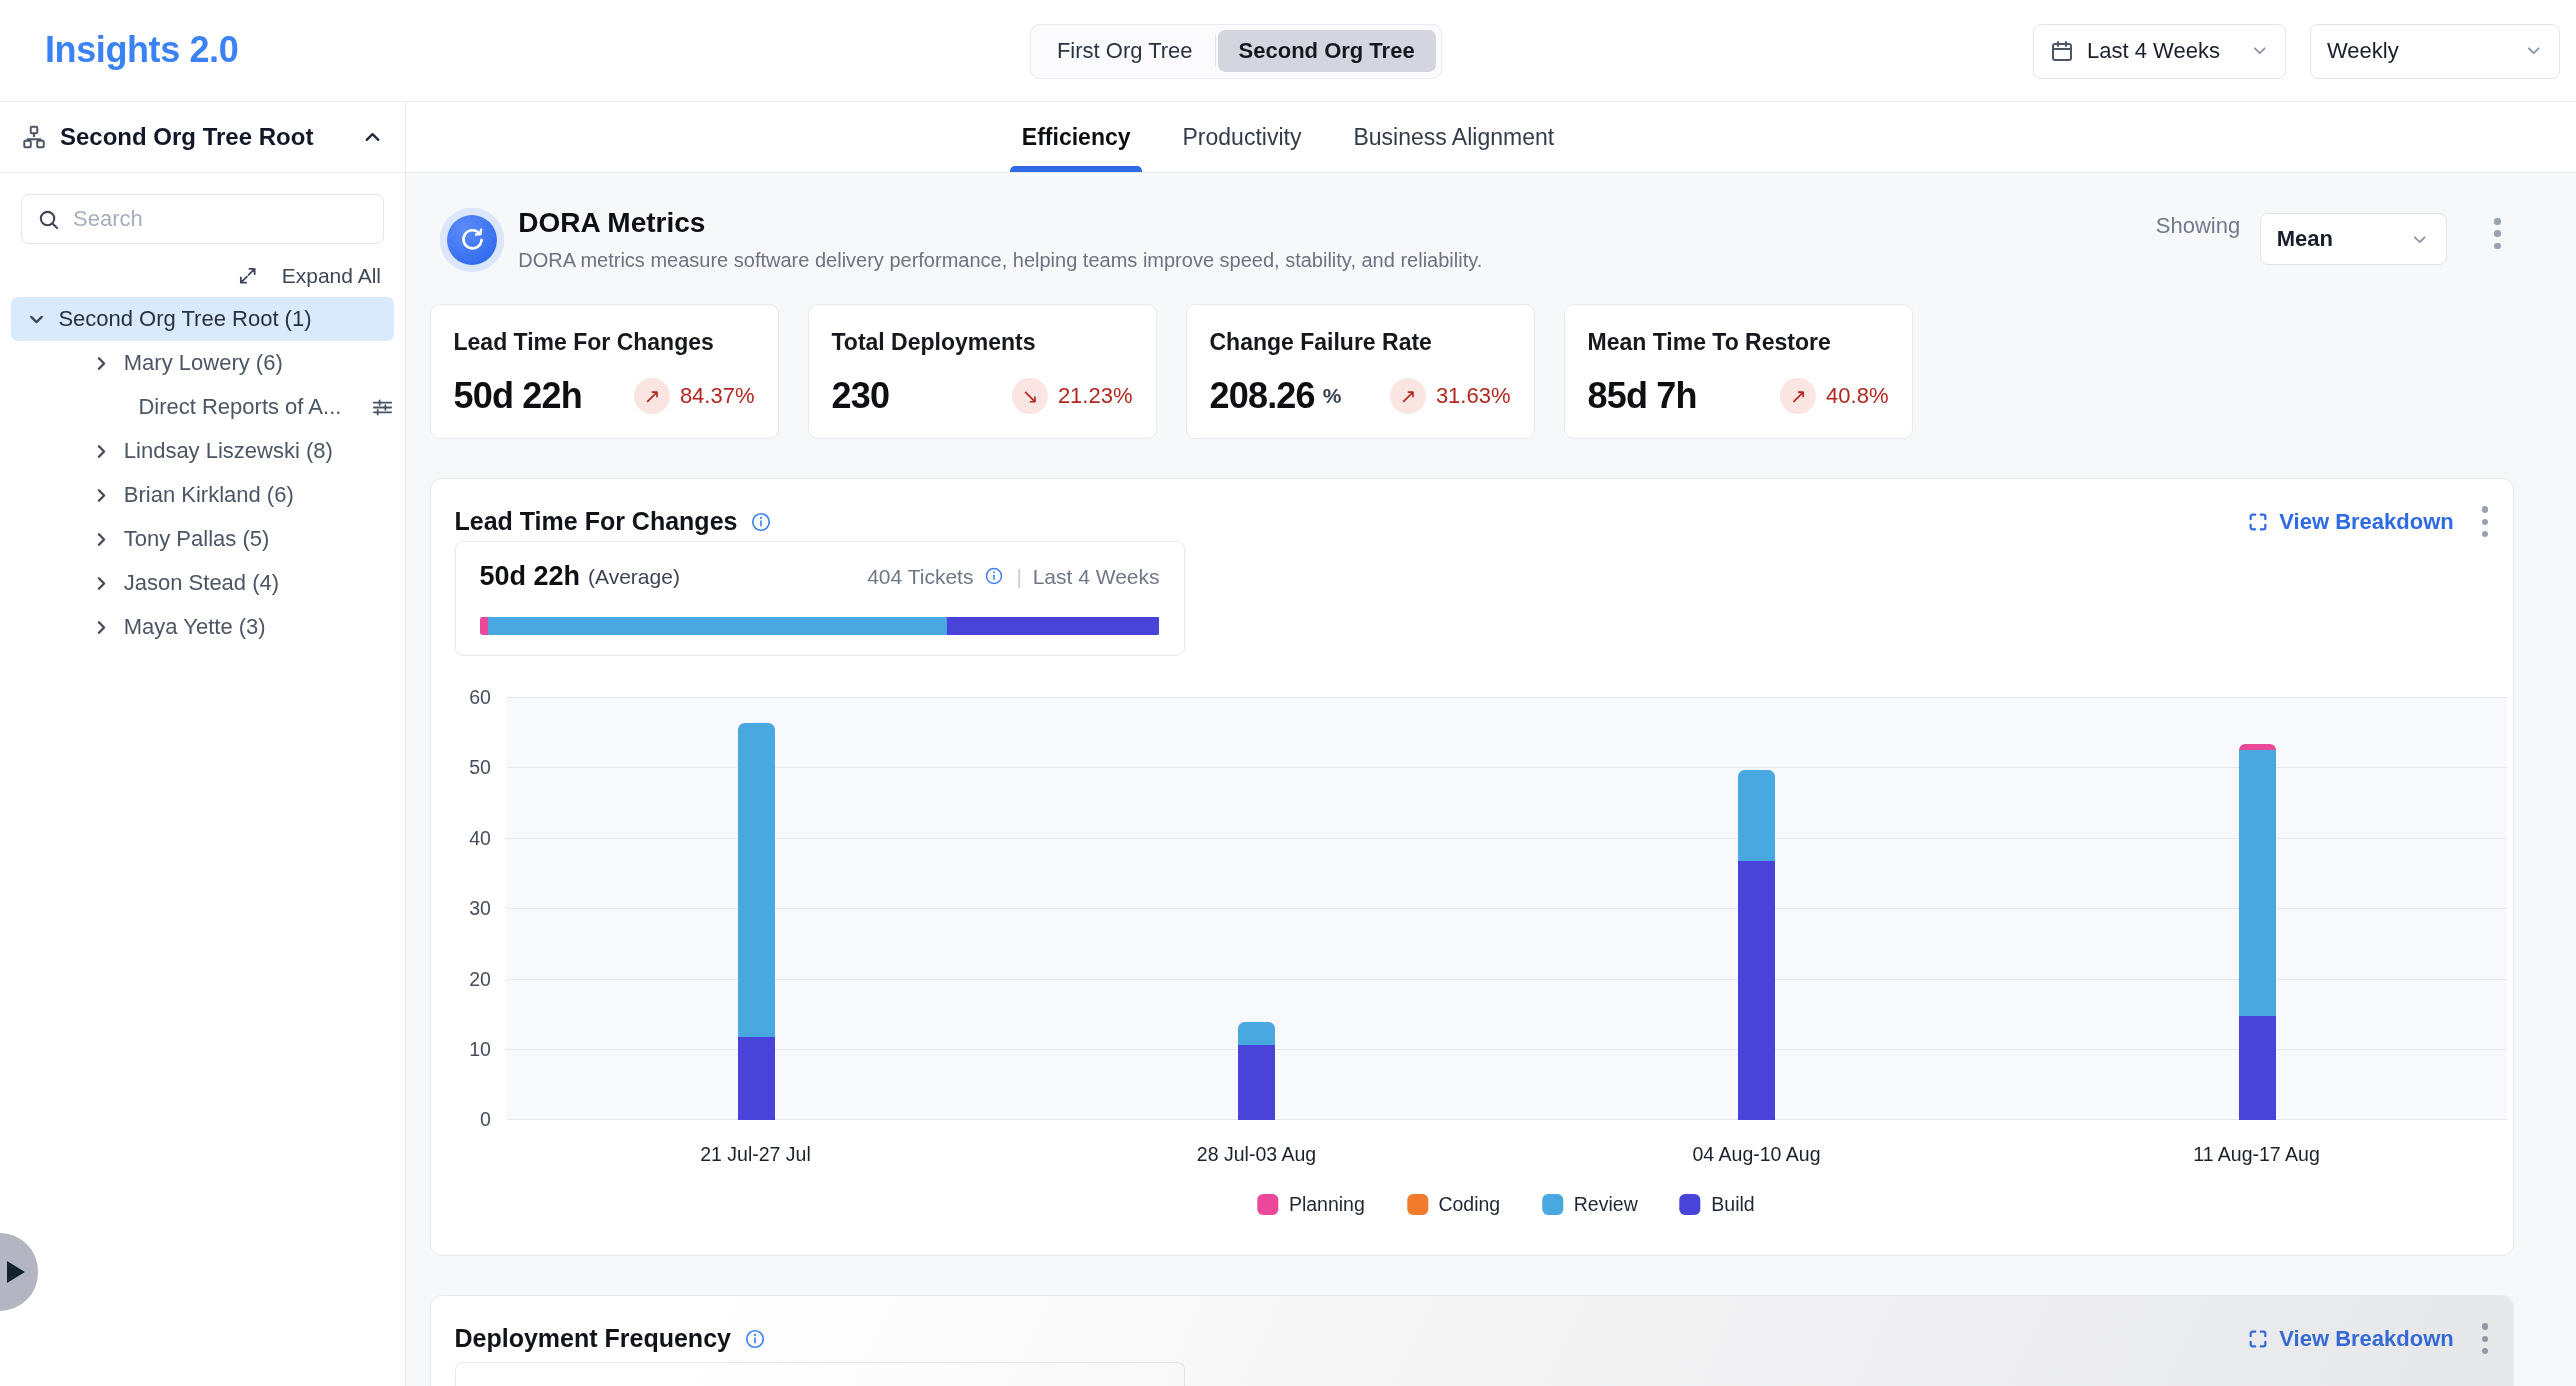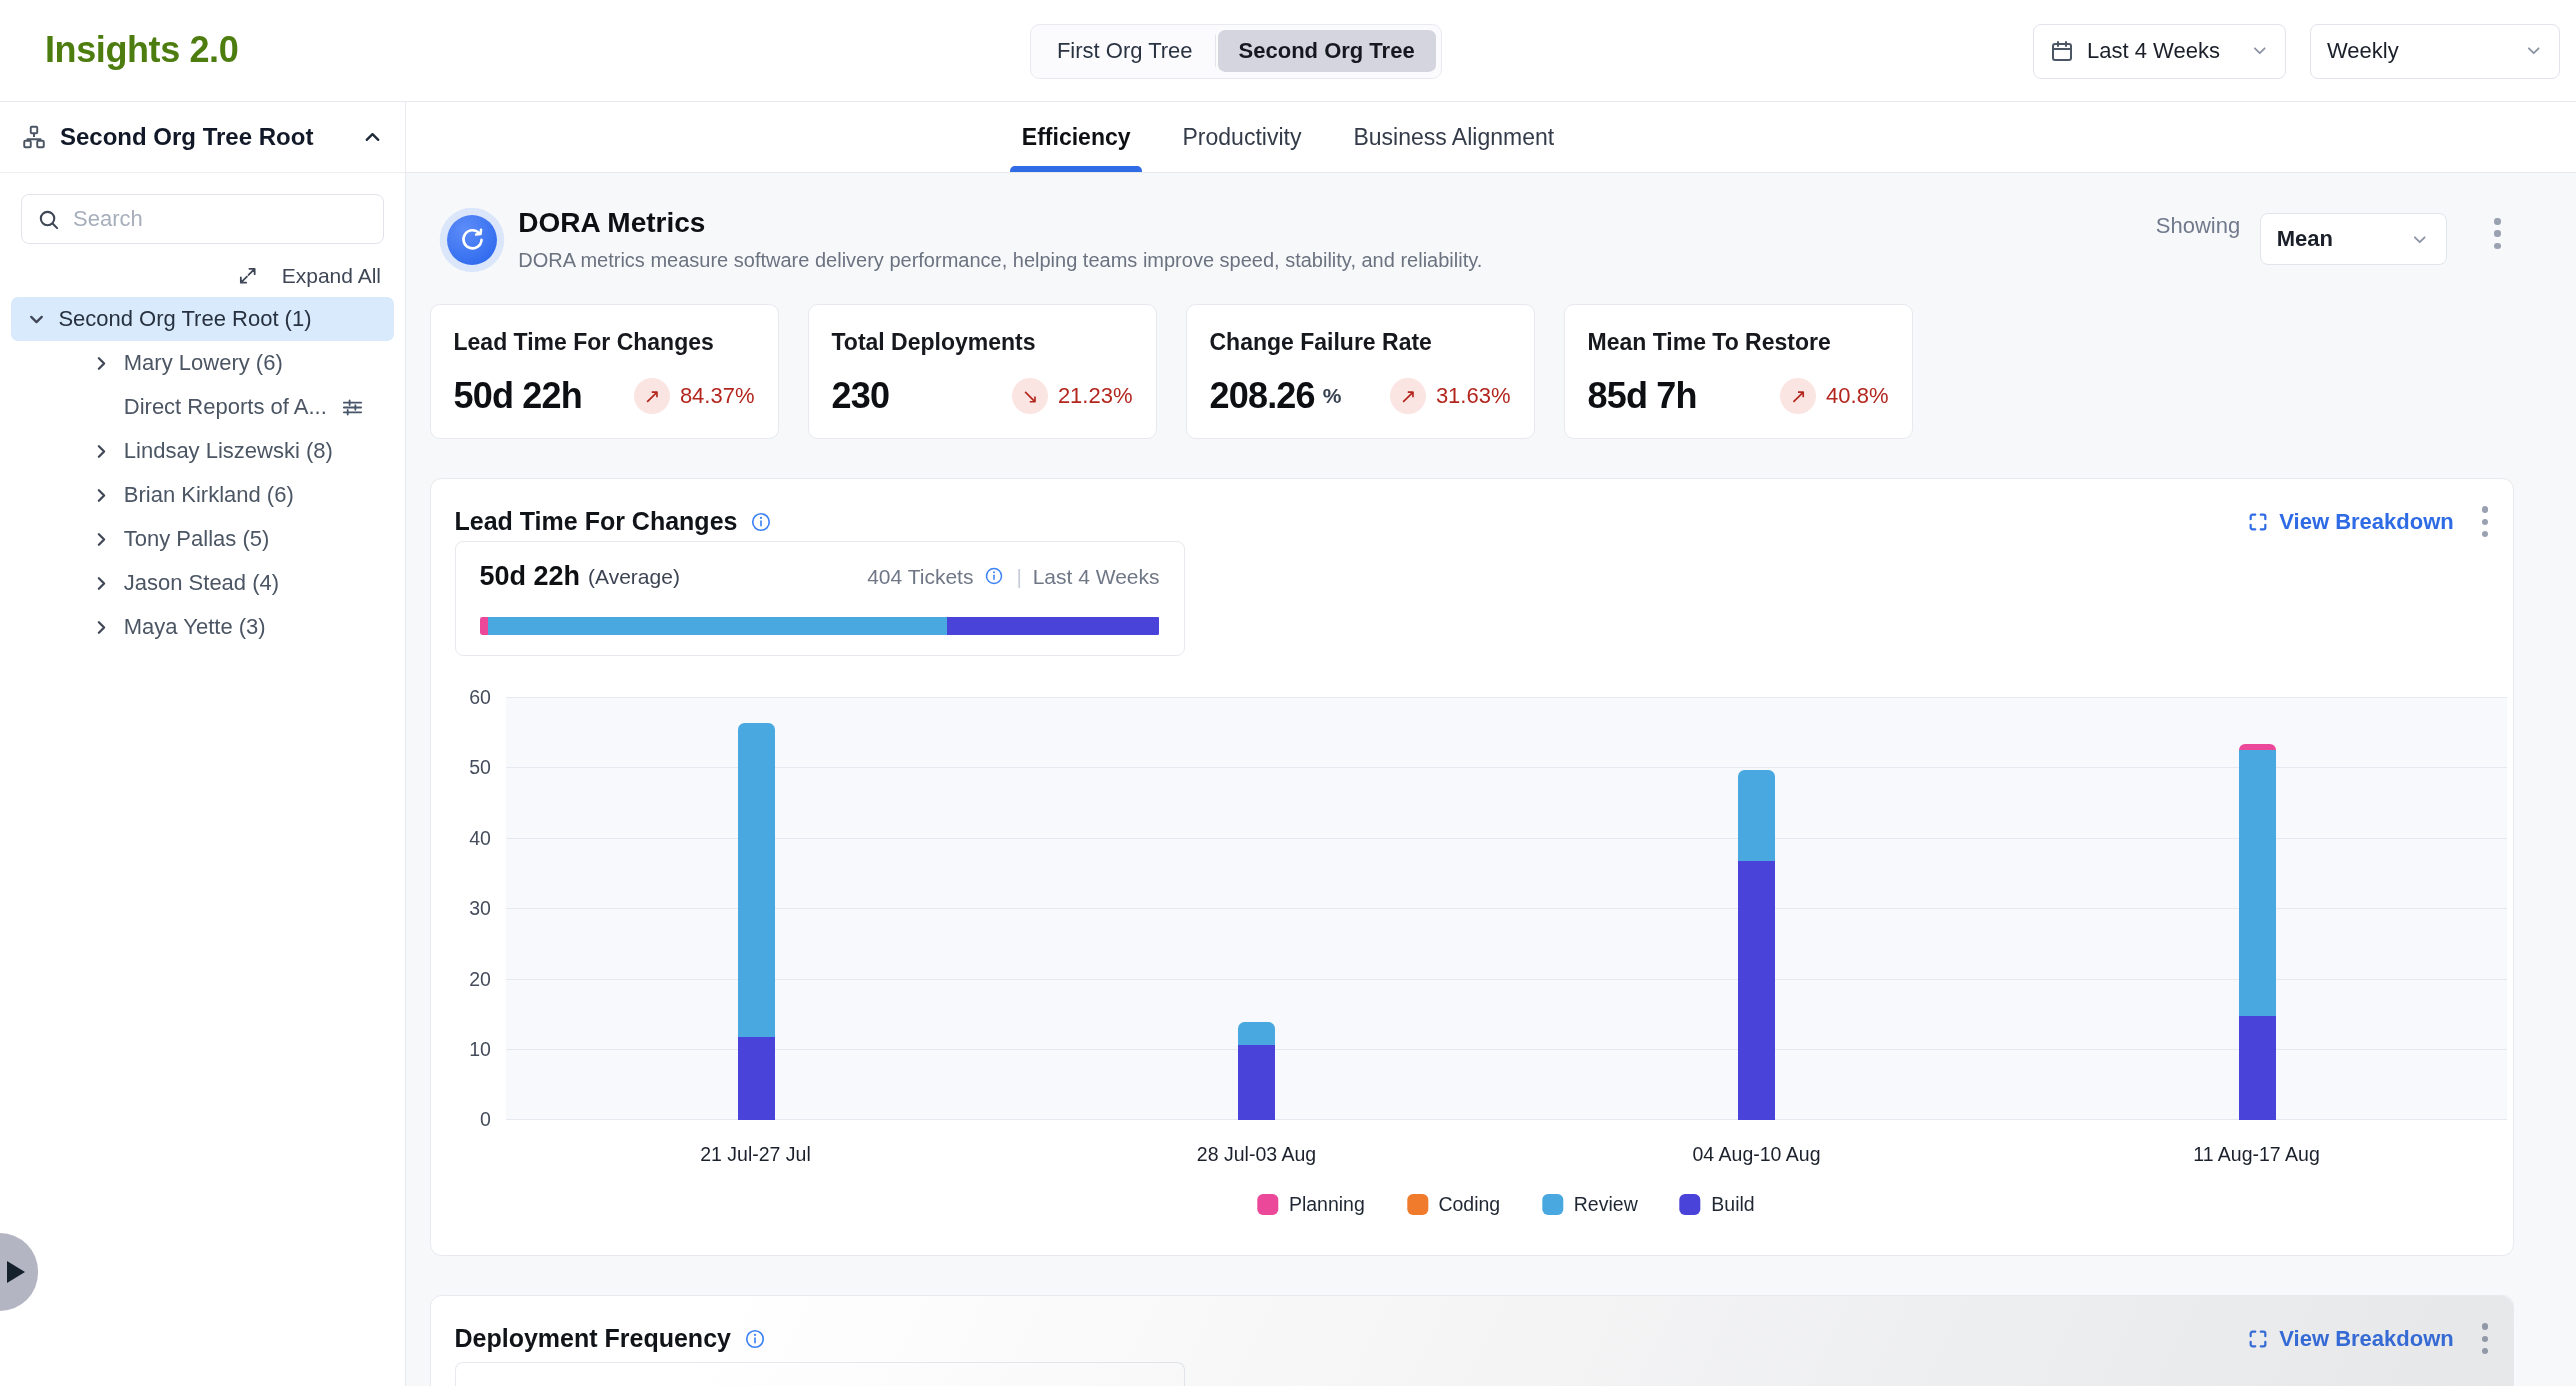--- a/index.html
+++ b/index.html
@@ -6,21 +6,21 @@
   html,body { margin:0; padding:0; }
   body {
     width:2576px; height:1386px; overflow:hidden; position:relative;
     font-family:"Liberation Sans","DejaVu Sans",sans-serif;
     background:#ffffff; color:#111827;
   }
   svg { display:block; }
 
   
   .app-header { height:102px; background:#fff; border-bottom:0.8px solid #e7e9ef; position:relative; }
-  .app-title { position:absolute; left:45px; top:29px; font-size:36px; font-weight:800; color:#4d7c0f; letter-spacing:-0.4px; }
+  .app-title { position:absolute; left:45px; top:29px; font-size:36px; font-weight:800; color:#3b82f6; letter-spacing:-0.4px; }
   .toggle-group { position:absolute; left:1030px; top:23.5px; height:55px; border:0.8px solid #e8eaf0; background:#fbfbfd; border-radius:9.7px; display:flex; align-items:center; padding:0 4.9px; }
   .toggle-opt { font-size:22px; color:#2a3342; padding:8px 21px; border-radius:7.3px; cursor:default; white-space:nowrap; }
   .toggle-opt.selected { background:#d4d5de; font-weight:700; color:#15181e; }
   .toggle-divider { width:0.8px; height:32px; background:#e3e5ec; margin:0 1.6px; }
   .header-controls { position:absolute; right:16px; top:23.5px; display:flex; gap:24px; }
   .select { height:55px; background:#fff; border:0.8px solid #e1e4eb; border-radius:8px; display:flex; align-items:center; padding:0 16px; gap:13px; font-size:22px; color:#1a1f29; }
   .select .chev-icon { margin-left:auto; color:#8b93a3; }
   .sel-period { width:253px; }
   .sel-granularity { width:250px; }
   .icon { color:#4b5563; }
@@ -194,21 +194,21 @@
           <span class="tree-label">Second Org Tree Root (1)</span>
         </div>
         <div class="tree-row" style="padding-left: 80px;">
           <span class="tree-chev">
             <svg width="21" height="21" viewBox="0 0 24 24" fill="none" stroke="currentColor" stroke-width="2.6" stroke-linecap="round" stroke-linejoin="round">
               <polyline points="9 6 15 12 9 18"></polyline>
             </svg>
           </span>
           <span class="tree-label">Mary Lowery (6)</span>
         </div>
-        <div class="tree-row" style="padding-left: 80px;">
+        <div class="tree-row" style="padding-left: 80px; justify-content: space-between;">
           <span class="tree-chev ph"></span>
           <span class="tree-label">Direct Reports of A...</span>
           <span class="tree-trailing">
             <svg width="23" height="23" viewBox="0 0 24 24" fill="none" stroke="currentColor" stroke-width="1.9" stroke-linecap="round">
               <path d="M3 7h18M3 12h18M3 17h18M9 4.6v4.8M15 9.6v4.8M7 14.6v4.8"></path>
             </svg>
           </span>
         </div>
         <div class="tree-row" style="padding-left: 80px;">
           <span class="tree-chev">

